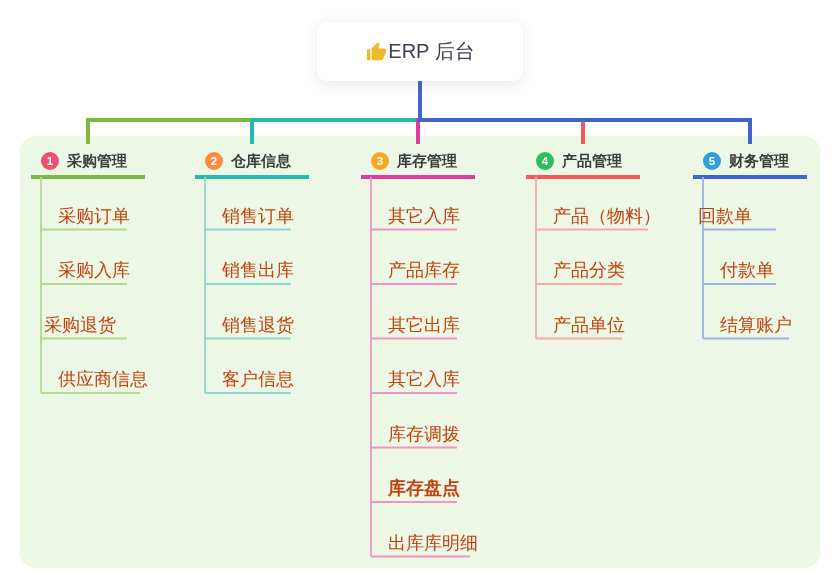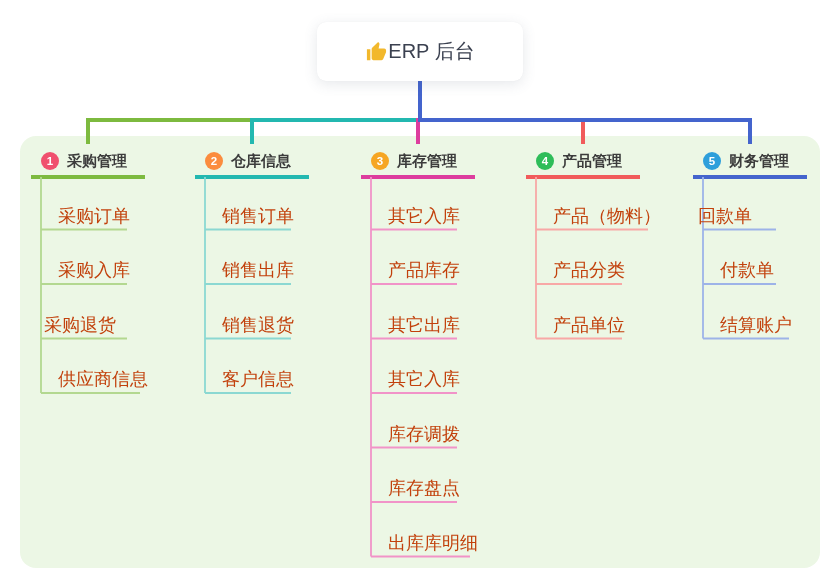--- a/index.html
+++ b/index.html
@@ -104,21 +104,21 @@
     <div class="child-label" style="left: 222px; top: 371px;">客户信息</div>
     <div class="branch-title" style="left: 361px; top: 150px;">
       <span class="badge" style="background: rgb(246, 166, 35);">3</span>
       <span>库存管理</span>
     </div>
     <div class="child-label" style="left: 388px; top: 207.5px;">其它入库</div>
     <div class="child-label" style="left: 388px; top: 262px;">产品库存</div>
     <div class="child-label" style="left: 388px; top: 316.5px;">其它出库</div>
     <div class="child-label" style="left: 388px; top: 371px;">其它入库</div>
     <div class="child-label" style="left: 388px; top: 425.5px;">库存调拨</div>
-    <div class="child-label" style="left: 388px; top: 480px;">库存盘点</div>
+    <div class="child-label" style="left: 388px; top: 480px; font-weight: bold;">库存盘点</div>
     <div class="child-label" style="left: 388px; top: 534.5px;">出库库明细</div>
     <div class="branch-title" style="left: 526px; top: 150px;">
       <span class="badge" style="background: rgb(46, 189, 89);">4</span>
       <span>产品管理</span>
     </div>
     <div class="child-label" style="left: 553px; top: 207.5px;">产品（物料）</div>
     <div class="child-label" style="left: 553px; top: 262px;">产品分类</div>
     <div class="child-label" style="left: 553px; top: 316.5px;">产品单位</div>
     <div class="branch-title" style="left: 693px; top: 150px;">
       <span class="badge" style="background: rgb(46, 159, 219);">5</span>

